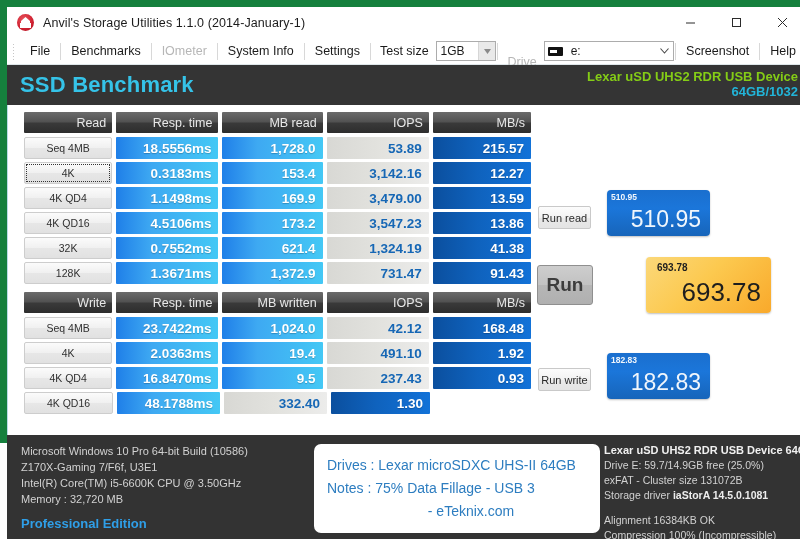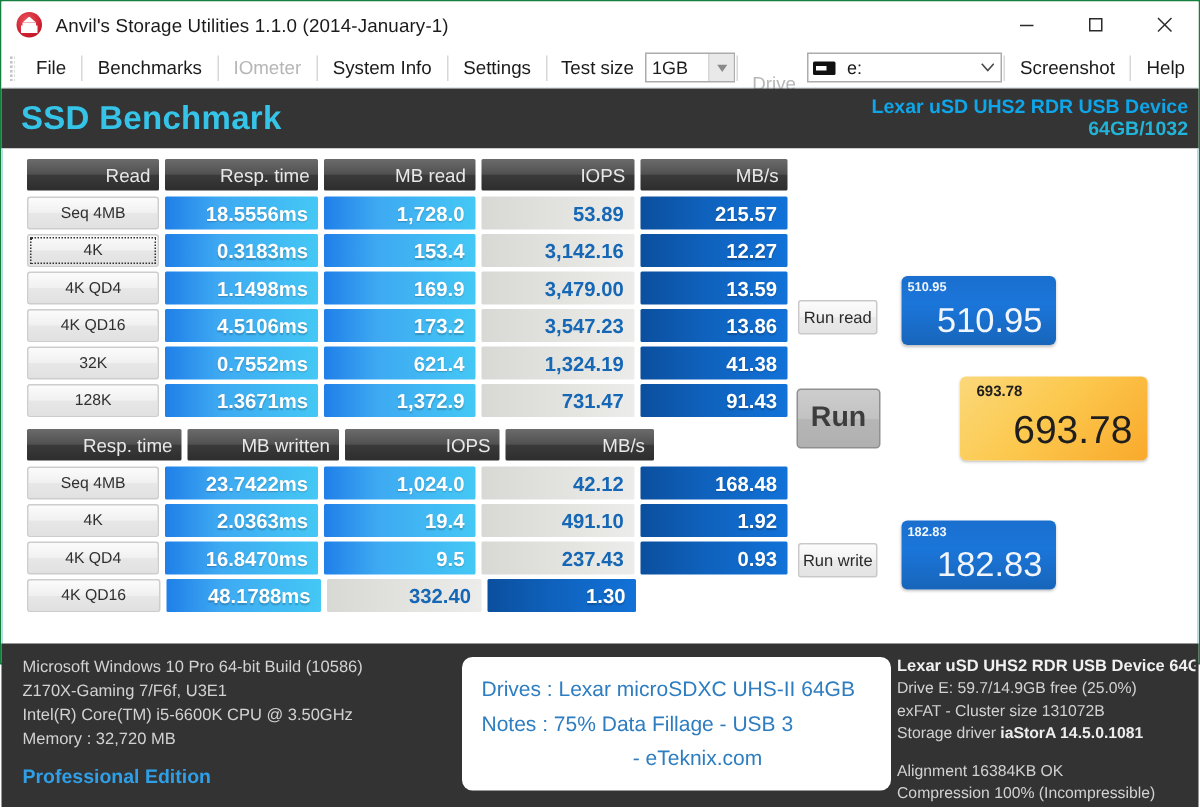--- a/index.html
+++ b/index.html
@@ -6,21 +6,21 @@
   html, body {
     width: 800px; height: 539px;
     font-family: "Liberation Sans", sans-serif;
     background: #ffffff;
     overflow: hidden;
   }
   #app {
     position: relative;
     width: 800px; height: 443px;
     background: #ffffff;
-    border: 1px solid #15803d;
+    border: 7px solid #15803d;
   }
 
   
   .titlebar {
     position: absolute; left: 0; top: 0; width: 798px; height: 31px;
     background: #ffffff;
     display: flex; align-items: center;
   }
   .app-icon {
     width: 17px; height: 17px; margin-left: 10px; margin-right: 9px;
@@ -98,21 +98,21 @@
   
   .band {
     position: absolute; left: 0; top: 58px; width: 798px; height: 40px;
     background: #343434;
     display: flex; align-items: center; justify-content: space-between;
   }
   .band-title {
     font-size: 22px; color: #35c3e8; padding-left: 13px; letter-spacing: 0.2px; font-weight: bold;
   }
   .band-right { text-align: right; padding-right: 7px; line-height: 1.12; }
-  .band-dev { font-size: 13px; font-weight: bold; color: #0ea5e9; white-space: nowrap; }
+  .band-dev { font-size: 13px; font-weight: bold; color: #84cc16; white-space: nowrap; }
   .band-cap { font-size: 13px; font-weight: bold; color: #22b4d8; }
 
   
   .main {
     position: absolute; left: 0; top: 98px; width: 798px; height: 330px;
     background: #ffffff;
     border-left: 1px solid #b9dbe8; border-right: 1px solid #b9dbe8;
   }
 
   
@@ -359,20 +359,21 @@
           <div class="cell c-label rowbtn">128K</div>
           <div class="cell vcell c-resp v-resp">1.3671ms</div>
           <div class="cell vcell c-mb v-mb">1,372.9</div>
           <div class="cell vcell c-iops v-iops">731.47</div>
           <div class="cell vcell c-mbs v-mbs">91.43</div>
         </div>
       </div>
 
     <div class="table write" id="write-table">
       <div class="trow head">
+        <div class="cell c-label hcell">Write</div>
         <div class="cell c-resp  hcell">Resp. time</div>
         <div class="cell c-mb    hcell">MB written</div>
         <div class="cell c-iops  hcell">IOPS</div>
         <div class="cell c-mbs   hcell">MB/s</div>
       </div>
     <div class="trow">
           <div class="cell c-label rowbtn">Seq 4MB</div>
           <div class="cell vcell c-resp v-resp">23.7422ms</div>
           <div class="cell vcell c-mb v-mb">1,024.0</div>
           <div class="cell vcell c-iops v-iops">42.12</div>

